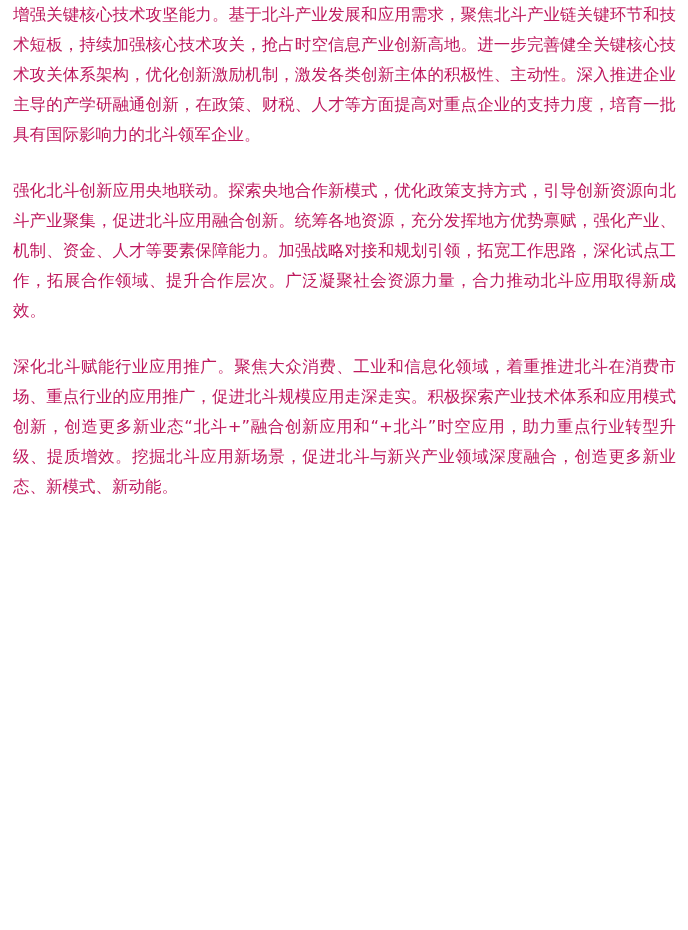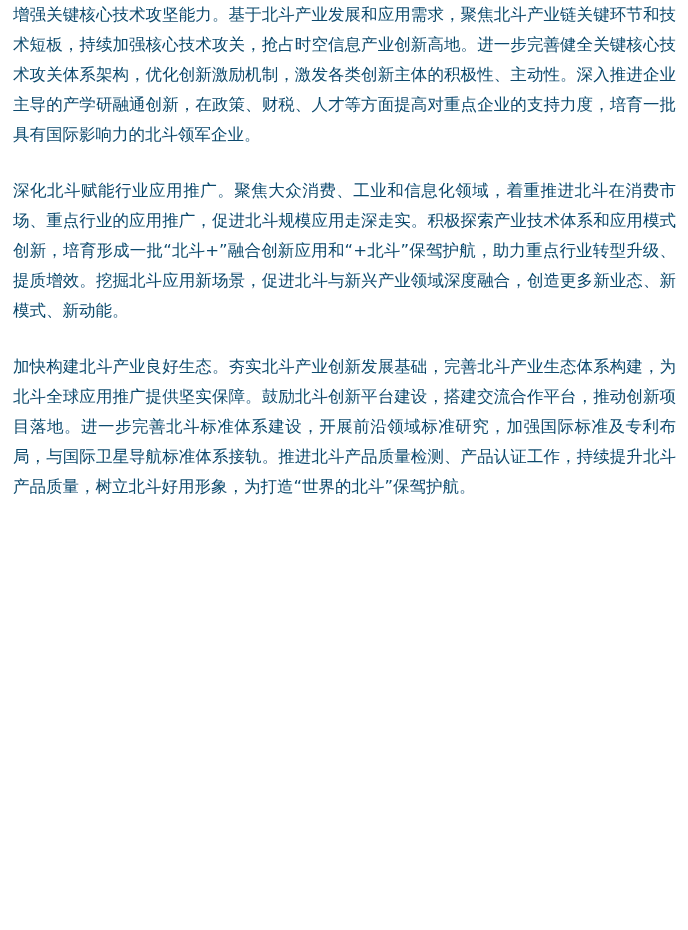--- a/index.html
+++ b/index.html
@@ -14,31 +14,31 @@
     position: relative;
   }
   .article {
     position: absolute;
     left: 13px;
     top: 0px;
     width: 663px;
     font-family: "DejaVu Sans", "Liberation Sans", sans-serif;
     font-size: 16.5px;
     line-height: 30px;
-    color: #0c4a6e;
+    color: #be185d;
   }
   .para {
     margin: 0 0 26px 0;
     text-align: justify;
     text-justify: inter-character;
     word-break: break-all;
     letter-spacing: 0px;
   }
   .para:first-child { margin-top: 0px; }
 </style>
 </head>
 <body>
 
 <div class="article">
   <p class="para">增强关键核心技术攻坚能力。基于北斗产业发展和应用需求，聚焦北斗产业链关键环节和技术短板，持续加强核心技术攻关，抢占时空信息产业创新高地。进一步完善健全关键核心技术攻关体系架构，优化创新激励机制，激发各类创新主体的积极性、主动性。深入推进企业主导的产学研融通创新，在政策、财税、人才等方面提高对重点企业的支持力度，培育一批具有国际影响力的北斗领军企业。</p>
-  <p class="para">深化北斗赋能行业应用推广。聚焦大众消费、工业和信息化领域，着重推进北斗在消费市场、重点行业的应用推广，促进北斗规模应用走深走实。积极探索产业技术体系和应用模式创新，培育形成一批“北斗+”融合创新应用和“+北斗”保驾护航，助力重点行业转型升级、提质增效。挖掘北斗应用新场景，促进北斗与新兴产业领域深度融合，创造更多新业态、新模式、新动能。</p>
-  <p class="para">加快构建北斗产业良好生态。夯实北斗产业创新发展基础，完善北斗产业生态体系构建，为北斗全球应用推广提供坚实保障。鼓励北斗创新平台建设，搭建交流合作平台，推动创新项目落地。进一步完善北斗标准体系建设，开展前沿领域标准研究，加强国际标准及专利布局，与国际卫星导航标准体系接轨。推进北斗产品质量检测、产品认证工作，持续提升北斗产品质量，树立北斗好用形象，为打造“世界的北斗”保驾护航。</p>
+  <p class="para">强化北斗创新应用央地联动。探索央地合作新模式，优化政策支持方式，引导创新资源向北斗产业聚集，促进北斗应用融合创新。统筹各地资源，充分发挥地方优势禀赋，强化产业、机制、资金、人才等要素保障能力。加强战略对接和规划引领，拓宽工作思路，深化试点工作，拓展合作领域、提升合作层次。广泛凝聚社会资源力量，合力推动北斗应用取得新成效。</p>
+  <p class="para">深化北斗赋能行业应用推广。聚焦大众消费、工业和信息化领域，着重推进北斗在消费市场、重点行业的应用推广，促进北斗规模应用走深走实。积极探索产业技术体系和应用模式创新，创造更多新业态“北斗+”融合创新应用和“+北斗”时空应用，助力重点行业转型升级、提质增效。挖掘北斗应用新场景，促进北斗与新兴产业领域深度融合，创造更多新业态、新模式、新动能。</p>
 </div>
 
 </body></html>

